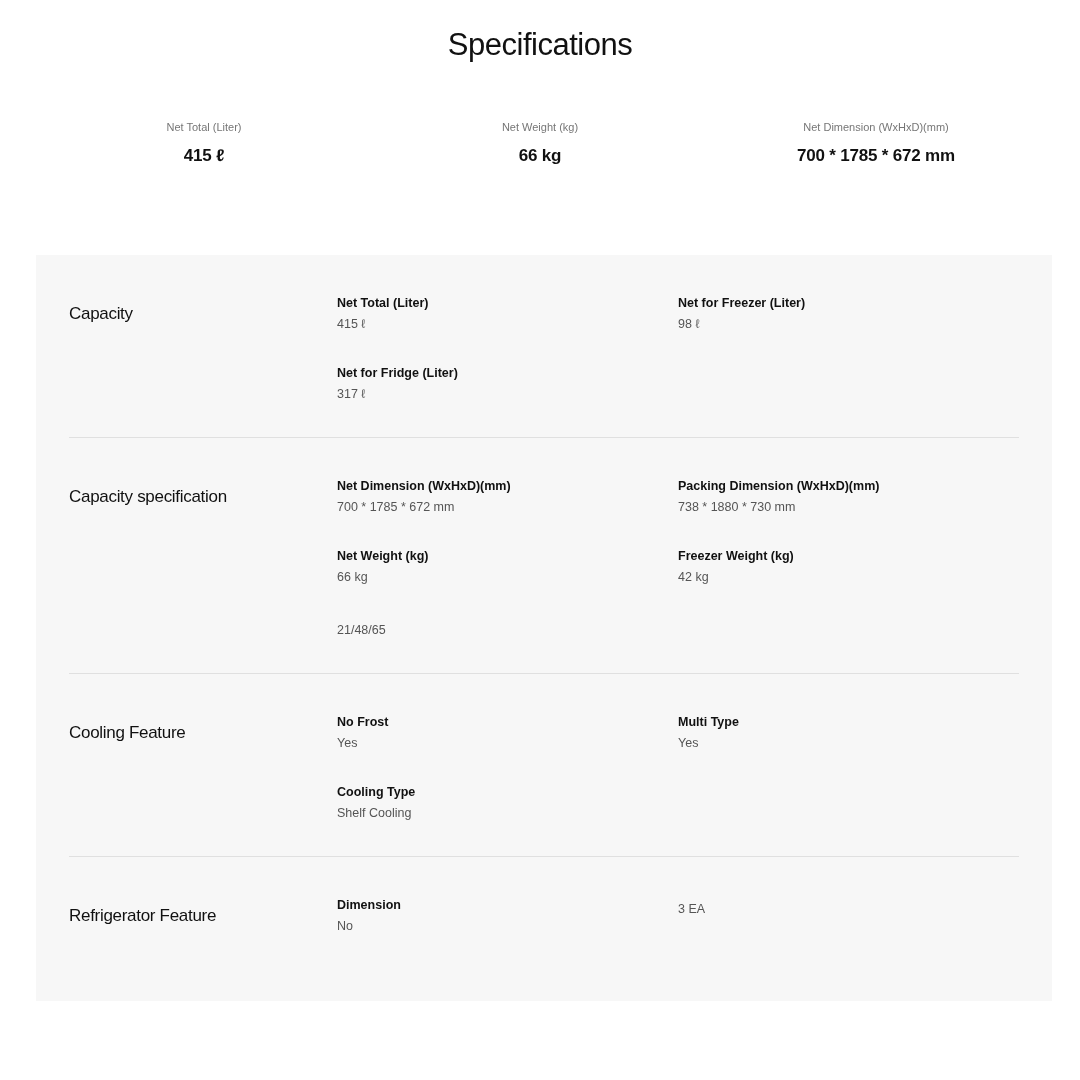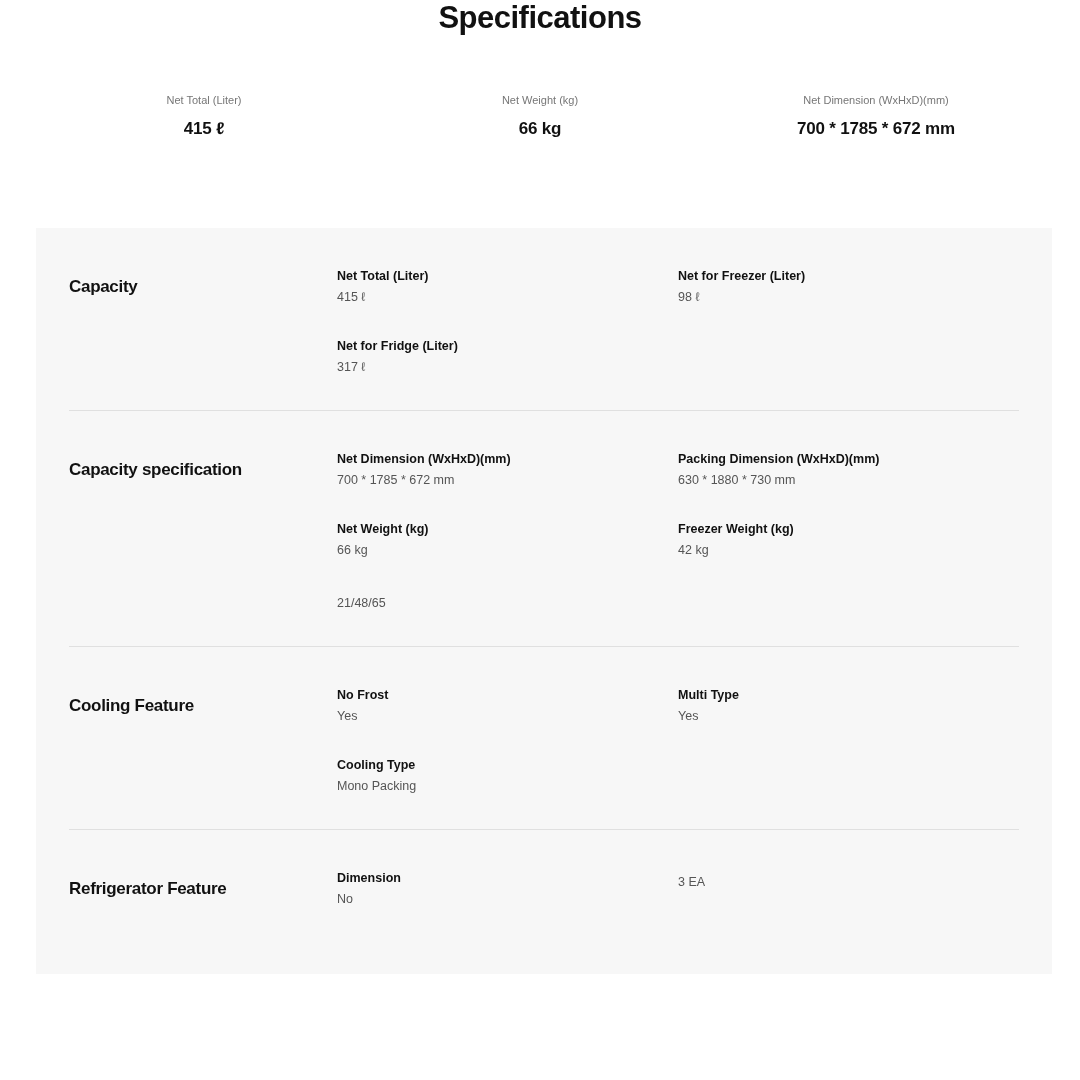--- a/index.html
+++ b/index.html
@@ -15,23 +15,24 @@
     position: relative;
     width: 1080px;
     height: 1080px;
     background: #ffffff;
   }
 
   
   .page-title {
     text-align: center;
     font-size: 31px;
-    font-weight: bold;
+    font-weight: normal;
     letter-spacing: -0.5px;
     color: #111111;
+    padding-top: 27px;
   }
 
   
   .highlights {
     display: flex;
     margin-top: 57px;
     padding: 0 36px;
   }
   .highlight {
     flex: 1;
@@ -64,21 +65,21 @@
     align-items: flex-start;
     padding-top: 40px;
     padding-bottom: 34px;
     border-bottom: 1px solid #e0e0e0;
   }
   .spec-section.last { border-bottom: none; }
   .spec-heading {
     width: 268px;
     flex: 0 0 268px;
     font-size: 17px;
-    font-weight: bold;
+    font-weight: normal;
     color: #111111;
     letter-spacing: -0.3px;
     padding-top: 9px;
   }
   .spec-grid {
     flex: 1;
     display: flex;
     flex-wrap: wrap;
   }
   .spec-item {
@@ -145,21 +146,21 @@
 
     <div class="spec-section">
       <div class="spec-heading">Capacity specification</div>
       <div class="spec-grid">
         <div class="spec-item">
           <div class="spec-key">Net Dimension (WxHxD)(mm)</div>
           <div class="spec-val">700 * 1785 * 672 mm</div>
         </div>
         <div class="spec-item">
           <div class="spec-key">Packing Dimension (WxHxD)(mm)</div>
-          <div class="spec-val">630 * 1880 * 730 mm</div>
+          <div class="spec-val">738 * 1880 * 730 mm</div>
         </div>
         <div class="spec-item">
           <div class="spec-key">Net Weight (kg)</div>
           <div class="spec-val">66 kg</div>
         </div>
         <div class="spec-item">
           <div class="spec-key">Freezer Weight (kg)</div>
           <div class="spec-val">42 kg</div>
         </div>
         <div class="spec-item nomargin">
@@ -175,21 +176,21 @@
         <div class="spec-item">
           <div class="spec-key">No Frost</div>
           <div class="spec-val">Yes</div>
         </div>
         <div class="spec-item">
           <div class="spec-key">Multi Type</div>
           <div class="spec-val">Yes</div>
         </div>
         <div class="spec-item nomargin">
           <div class="spec-key">Cooling Type</div>
-          <div class="spec-val">Mono Packing</div>
+          <div class="spec-val">Shelf Cooling</div>
         </div>
         <div class="spacer-cell"></div>
       </div>
     </div>
 
     <div class="spec-section last">
       <div class="spec-heading">Refrigerator Feature</div>
       <div class="spec-grid">
         <div class="spec-item">
           <div class="spec-key">Dimension</div>

